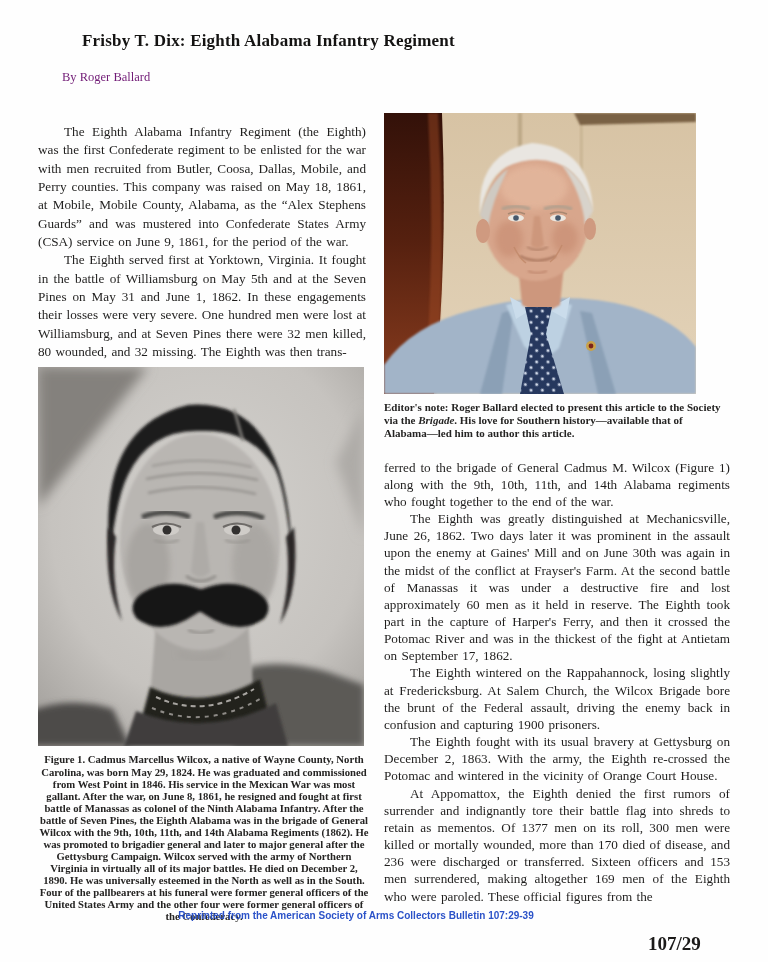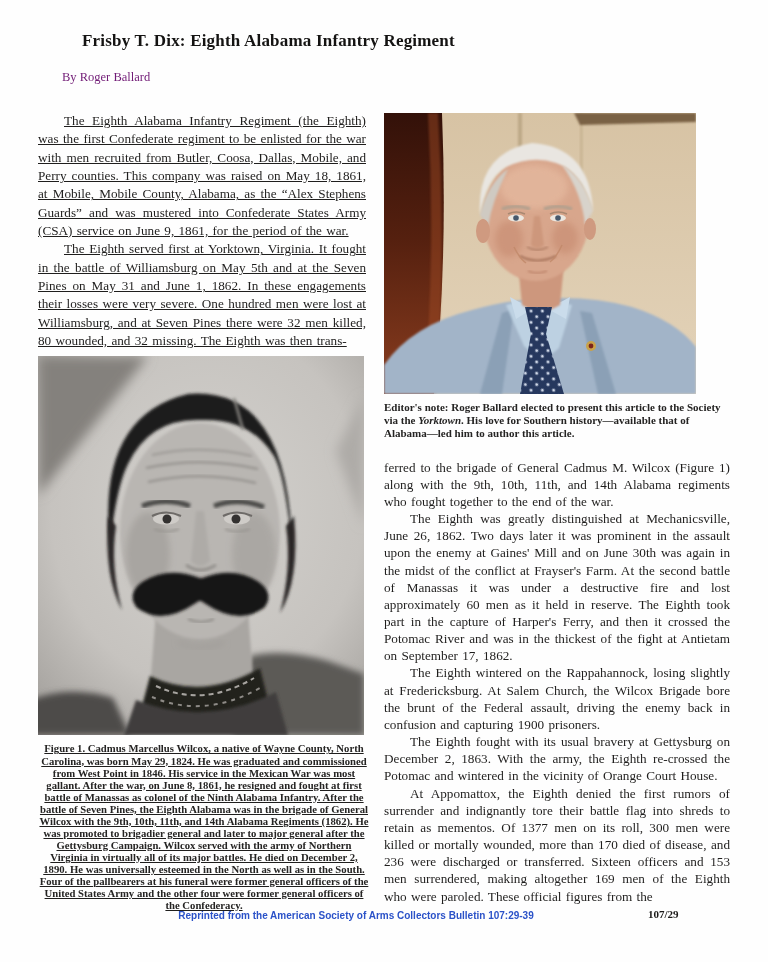--- a/index.html
+++ b/index.html
@@ -5,21 +5,21 @@
   html,body{margin:0;padding:0;background:#ffffff;}
   .page{
     position:relative;width:768px;height:962px;background:#fefefe;overflow:hidden;
     font-family:"Liberation Serif", serif;color:#1f1e1d;
   }
   .title{
     position:absolute;left:38px;top:31px;font-size:17px;font-weight:bold;
     letter-spacing:.2px;color:#141312;margin-left:44px;
   }
   .byline{position:absolute;left:38px;top:70px;font-size:12.5px;color:#701a75;margin-left:24px;}
-  .col-left{position:absolute;left:38px;top:112px;width:328px;text-decoration:underline;}
+  .col-left{position:absolute;left:38px;top:123px;width:328px;}
   .col-right{position:absolute;left:384px;top:113px;width:346px;}
   p.body-par{
     margin:0;font-size:13.2px;line-height:18.35px;text-align:justify;
     text-indent:26px;word-spacing:1px;
   }
   .col-right p.body-par{line-height:17.15px;}
   p.noindent{text-indent:0;}
   .figure-photo{display:block;width:326px;height:379px;margin-top:6px;}
   .figure-caption{
     margin-top:7px;width:332px;font-size:10.7px;line-height:12.05px;
@@ -31,22 +31,22 @@
     font-weight:bold;color:#252423;
   }
   .editors-note .ital{font-style:italic;}
   .right-body{margin-top:18px;}
   .footer-lines{
     position:absolute;left:46px;top:910px;width:620px;text-align:center;
     font-family:"Liberation Sans", sans-serif;font-weight:bold;
     font-size:10px;line-height:12.4px;color:var(--footer-blue,#2b52c8);
   }
   .page-number{
-    position:absolute;left:648px;top:908px;width:70px;
-    font-size:11px;font-weight:bold;color:#1b1a19;
+    position:absolute;left:648px;top:933px;width:70px;
+    font-size:19px;font-weight:bold;color:#1b1a19;
   }
 </style>
 </head>
 <body>
 
 <div class="page">
 
   <div class="title">Frisby T. Dix: Eighth Alabama Infantry Regiment</div>
   <div class="byline">By Roger Ballard</div>
 
@@ -171,21 +171,21 @@
       <path d="M130 134 Q136 146 142 150" stroke="#c08869" stroke-width="1.5" fill="none" opacity=".8"></path>
       <path d="M178 132 Q172 145 166 149" stroke="#c08869" stroke-width="1.5" fill="none" opacity=".8"></path>
       <path d="M144 158 Q153 162 163 158" stroke="#bb8168" stroke-width="1.6" fill="none" filter="url(#cb1)"></path>
       <path d="M141 194 L168 194 L162 221 L147 221 Z" fill="url(#tiedots)"></path>
       <path d="M147 221 L162 221 L180 281 L136 281 Z" fill="url(#tiedots)"></path>
       <circle cx="207" cy="233" r="5" fill="#c9a24a"></circle>
       <circle cx="207" cy="233" r="2.4" fill="#7b241c"></circle>
     </svg>
 
     <div class="editors-note">
-      <span>Editor's note: Roger Ballard elected to present this article to the Society via the </span><span class="ital">Yorktown</span><span>. His love for Southern history—available that of Alabama—led him to author this article.</span>
+      <span>Editor's note: Roger Ballard elected to present this article to the Society via the </span><span class="ital">Brigade</span><span>. His love for Southern history—available that of Alabama—led him to author this article.</span>
     </div>
 
     <div class="right-body">
       <p class="body-par noindent">ferred to the brigade of General Cadmus M. Wilcox (Figure 1) along with the 9th, 10th, 11th, and 14th Alabama regiments who fought together to the end of the war.</p>
       <p class="body-par">The Eighth was greatly distinguished at Mechanicsville, June 26, 1862. Two days later it was prominent in the assault upon the enemy at Gaines' Mill and on June 30th was again in the midst of the conflict at Frayser's Farm. At the second battle of Manassas it was under a destructive fire and lost approximately 60 men as it held in reserve. The Eighth took part in the capture of Harper's Ferry, and then it crossed the Potomac River and was in the thickest of the fight at Antietam on September 17, 1862.</p>
       <p class="body-par">The Eighth wintered on the Rappahannock, losing slightly at Fredericksburg. At Salem Church, the Wilcox Brigade bore the brunt of the Federal assault, driving the enemy back in confusion and capturing 1900 prisoners.</p>
       <p class="body-par">The Eighth fought with its usual bravery at Gettysburg on December 2, 1863. With the army, the Eighth re-crossed the Potomac and wintered in the vicinity of Orange Court House.</p>
       <p class="body-par">At Appomattox, the Eighth denied the first rumors of surrender and indignantly tore their battle flag into shreds to retain as mementos. Of 1377 men on its roll, 300 men were killed or mortally wounded, more than 170 died of disease, and 236 were discharged or transferred. Sixteen officers and 153 men surrendered, making altogether 169 men of the Eighth who were paroled. These official figures from the</p>
     </div>
   </div>

